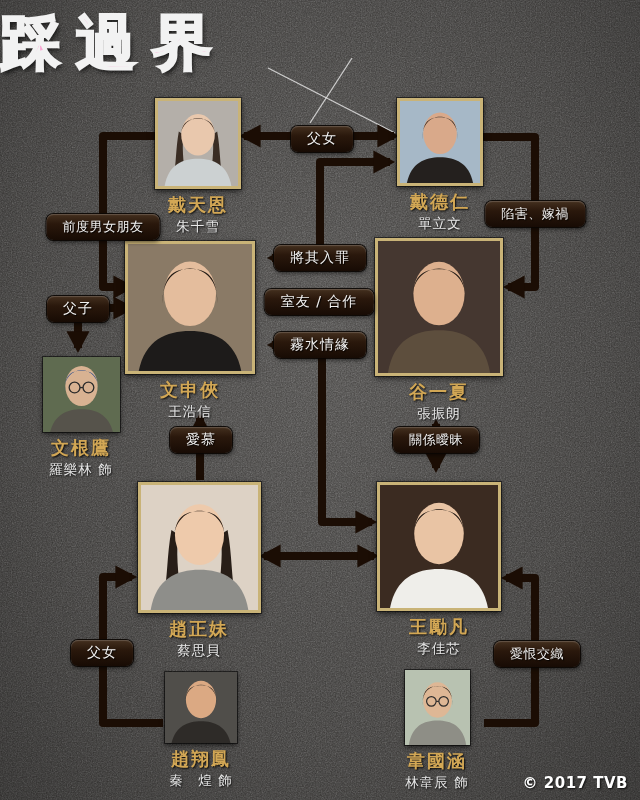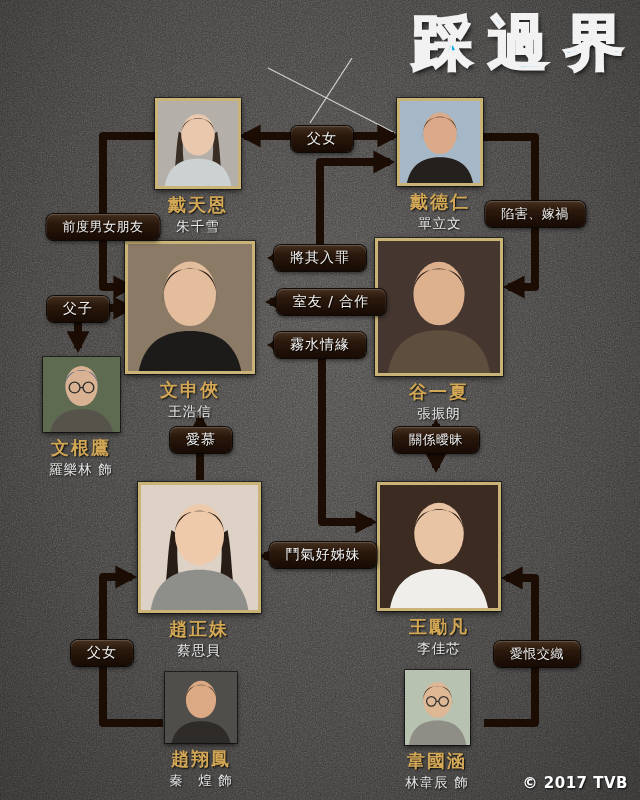--- a/index.html
+++ b/index.html
@@ -8,23 +8,23 @@
     background:#3e3c3a;
     font-family:"DejaVu Sans","Liberation Sans",sans-serif;
   }
   .noise{position:absolute;left:0;top:0;width:640px;height:800px;z-index:0;}
   .vignette{
     position:absolute;left:0;top:0;width:640px;height:800px;z-index:0;
     background:radial-gradient(ellipse at 50% 42%, rgba(255,255,255,0.05) 0%, rgba(0,0,0,0.10) 62%, rgba(0,0,0,0.30) 100%);
   }
   
   .logo{
-    position:absolute;left:0;top:6px;width:640px;text-align:right;z-index:2;
+    position:absolute;left:0;top:6px;width:640px;text-align:left;z-index:2;
     font-size:60px;font-weight:bold;letter-spacing:16px;line-height:72px;
-    color:#0ea5e9;
+    color:#f9a8d4;
     -webkit-text-stroke:2.4px #f2f2f2;
     text-shadow:2px 3px 5px rgba(0,0,0,0.75);
     user-select:none;
   }
   
   .connectors{position:absolute;left:0;top:0;z-index:1;}
   .conn{fill:none;stroke:#1b0d04;stroke-width:8;stroke-linejoin:round;}
   .thin-line{stroke:#eaeaea;stroke-width:1.3;opacity:.8;}
   
   .char{position:absolute;z-index:2;text-align:center;}
@@ -71,21 +71,21 @@
     border-radius:7px;
     box-shadow:0 0 0 1px rgba(10,5,2,0.9), inset 0 1px 1px rgba(255,255,255,0.18), 1px 2px 4px rgba(0,0,0,0.6);
     color:#f2f2f2;font-size:14px;letter-spacing:1px;white-space:nowrap;
     padding:4px 16px;text-shadow:1px 1px 1px rgba(0,0,0,0.9);
   }
   .rel.small{font-size:13px;letter-spacing:0.5px;}
   .r1 {left:322px;top:139px;}
   .r2 {left:103px;top:215px;margin-top:12px;}
   .r3 {left:535px;top:214px;}
   .r4 {left:320px;top:258px;}
-  .r5 {left:319px;top:302px;margin-left:12px;}
+  .r5 {left:319px;top:302px;}
   .r6 {left:320px;top:345px;}
   .r7 {left:78px; top:309px;}
   .r8 {left:201px;top:440px;}
   .r9 {left:436px;top:440px;}
   .r10{left:323px;top:555px;}
   .r11{left:102px;top:653px;}
   .r12{left:537px;top:654px;}
   
   .copyright{
     position:absolute;right:12px;top:774px;z-index:3;
@@ -322,18 +322,17 @@
 
   <div class="rel r1">父女</div>
   <div class="rel r2 small">前度男女朋友</div>
   <div class="rel r3 small">陷害、嫁禍</div>
   <div class="rel r4">將其入罪</div>
   <div class="rel r5">室友 / 合作</div>
   <div class="rel r6">霧水情緣</div>
   <div class="rel r7">父子</div>
   <div class="rel r8">愛慕</div>
   <div class="rel r9 small">關係曖昧</div>
-  <div class="rel r10">鬥氣好姊妹</div>
   <div class="rel r11">父女</div>
   <div class="rel r12 small">愛恨交織</div>
 
   <div class="copyright">© 2017 TVB</div>
 </div>
 
 </body></html>

